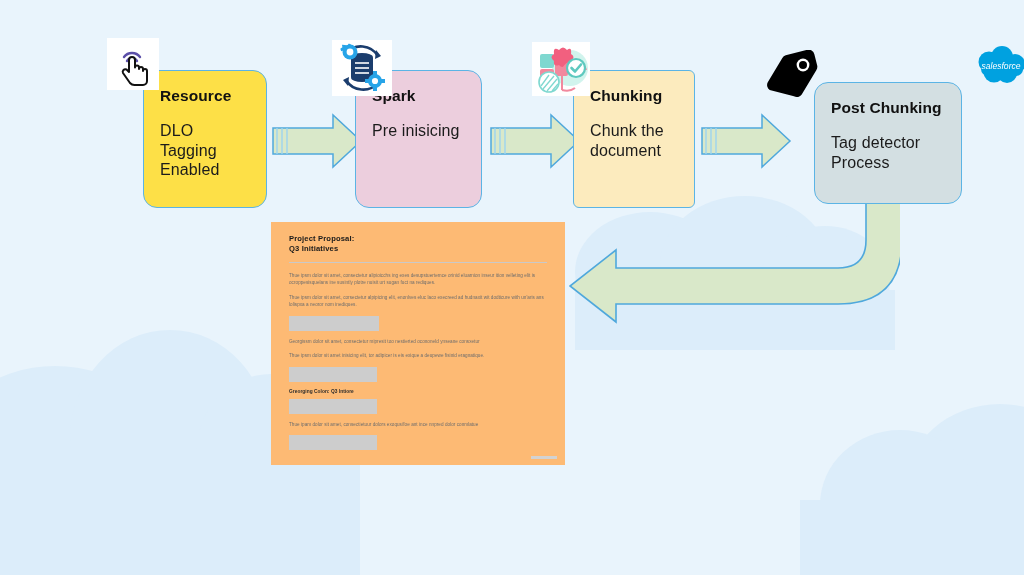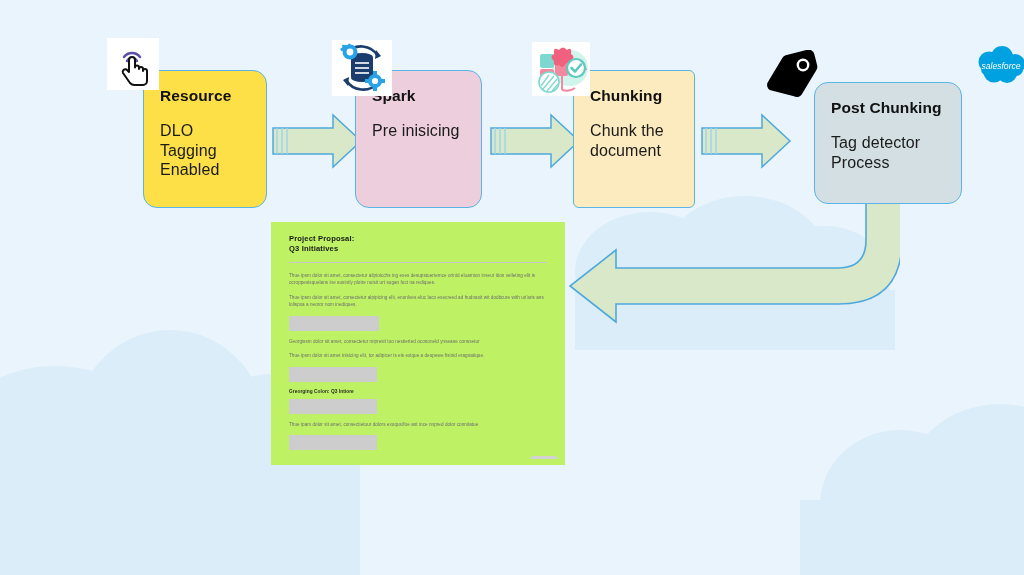--- a/index.html
+++ b/index.html
@@ -65,21 +65,21 @@
     display: block;
   }
   .icon-badge.nobg { background: transparent; }
   .icon-badge svg { display: block; }
 
   
   #doc {
     position: absolute;
     left: 271px; top: 222px;
     width: 294px; height: 243px;
-    background: #bef264;
+    background: #fdba74;
     padding: 12px 16px 0 16px;
   }
   #doc .doc-title {
     font-size: 7.6px;
     font-weight: bold;
     color: #1a1a1a;
     line-height: 1.38;
     letter-spacing: .15px;
     padding-left: 2px;
   }

